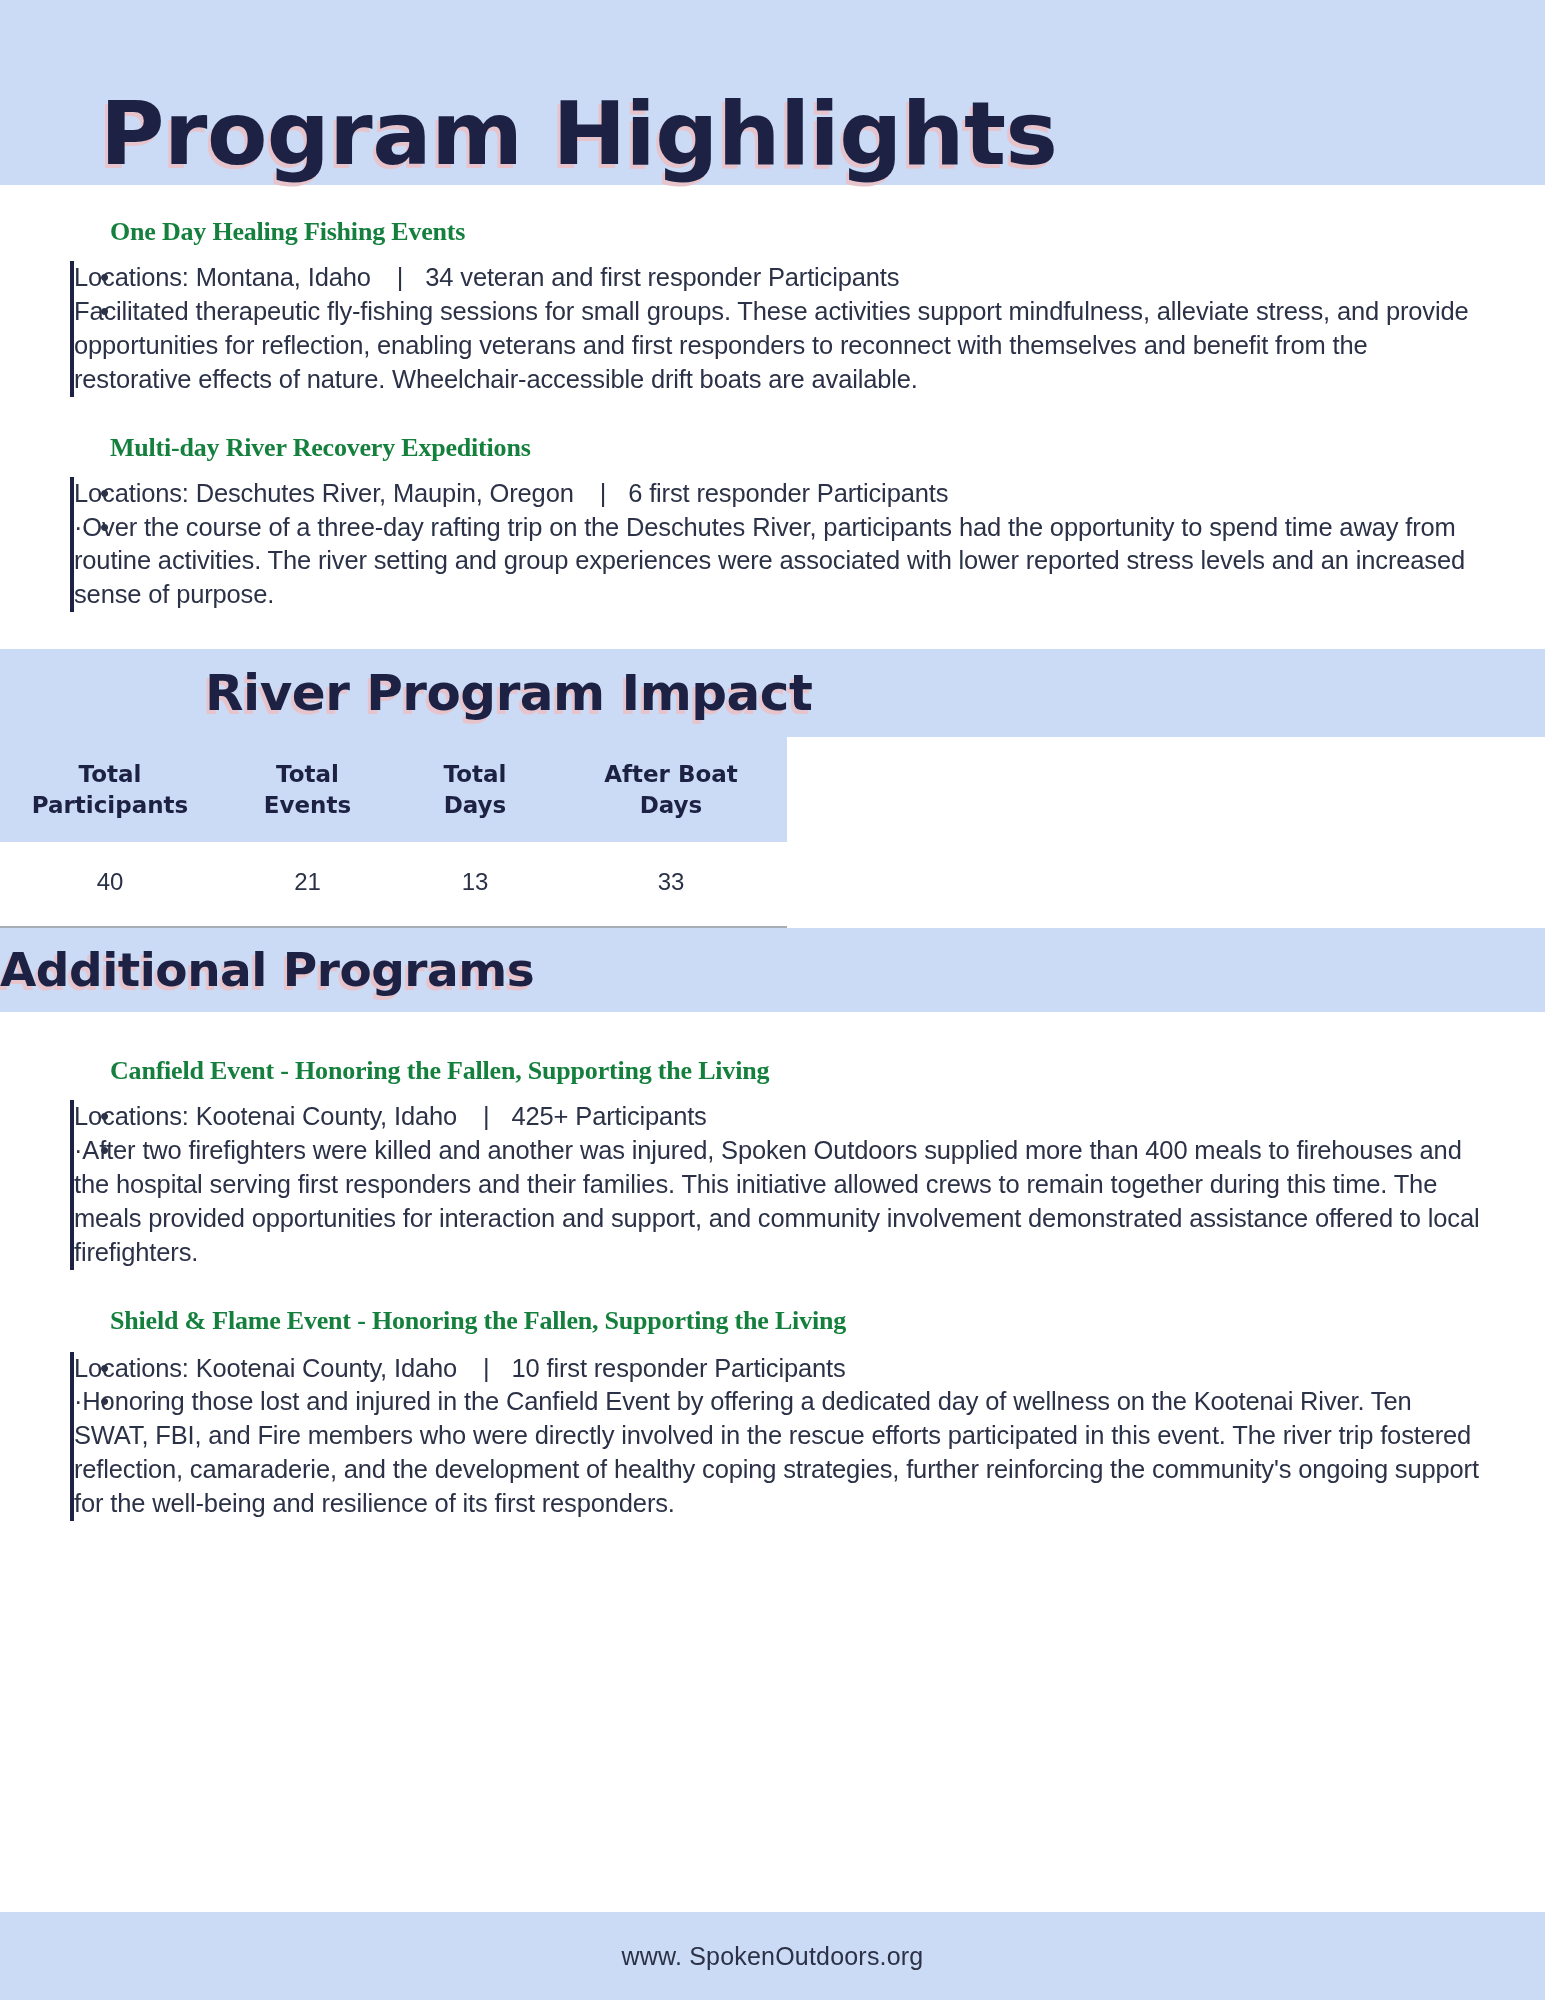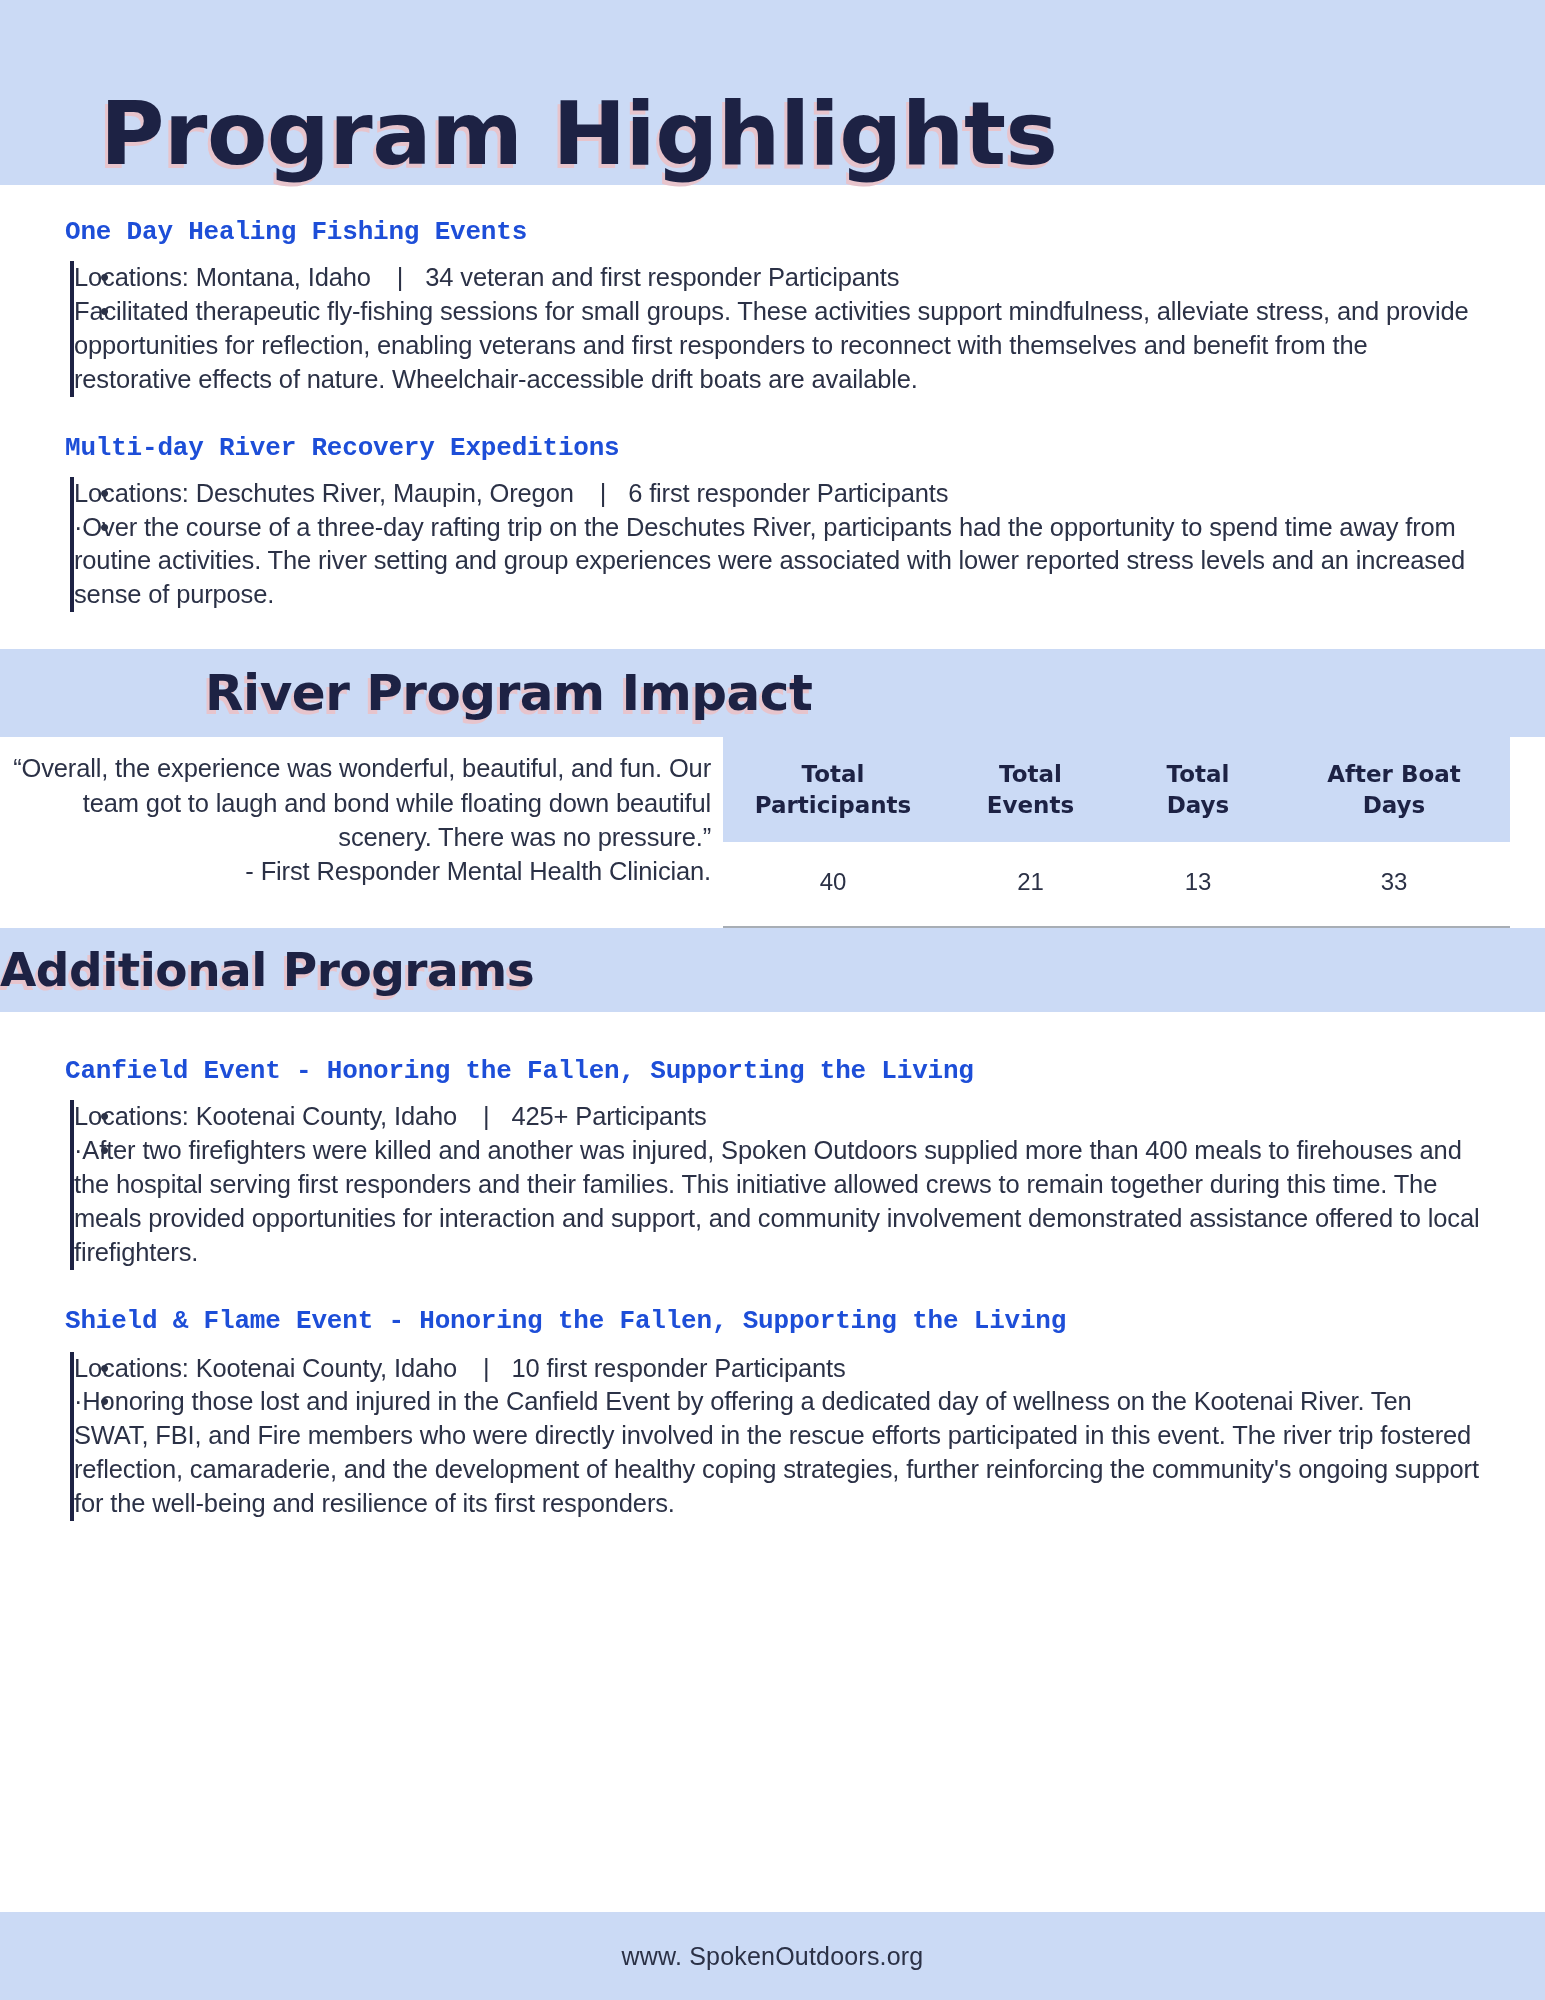--- a/index.html
+++ b/index.html
@@ -54,25 +54,26 @@
     align-items: center;
   }
   #additional-banner .banner-title { font-size: 47px; }
 
   
   .content {
     padding: 0 60px 0 65px;
   }
 
   .section-heading {
-    font-family: Liberation Mono, monospace;
+    font-family: Liberation Serif, serif;
     font-weight: bold;
     font-size: 26px;
-    color: #1d4ed8;
+    color: #15803d;
     letter-spacing: -0.2px;
+    margin-left: 45px;
   }
 
   .bullet-block {
     border-left: 4px solid #1d2244;
     margin-left: 5px;
     padding-left: 0px;
   }
 
   ul.bullets {
     list-style: none;
@@ -227,24 +228,20 @@
 </div>
 
 <div id="spacer-before-impact"></div>
 
 <div class="band" id="impact-banner">
   <div class="banner-title">River Program Impact</div>
 </div>
 
 <div id="impact-row">
 
-  <div id="quote-col">
-    <div>“Overall, the experience was wonderful, beautiful, and fun. Our team got to laugh and bond while floating down beautiful scenery. There was no pressure.”</div>
-    <div>- First Responder Mental Health Clinician.</div>
-  </div>
 
   <div id="table-col">
     <table id="impact-table">
       <thead>
         <tr>
           <th class="c1">
             <span>Total</span><br>
             <span>Participants</span>
           </th>
           <th class="c2">

